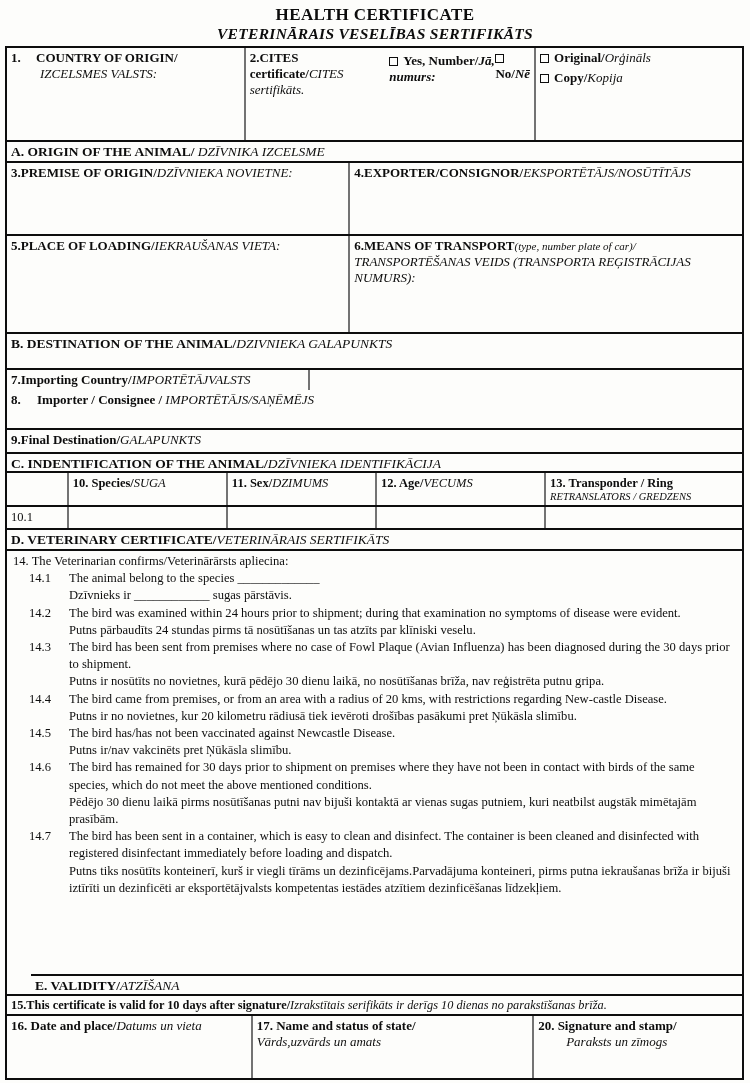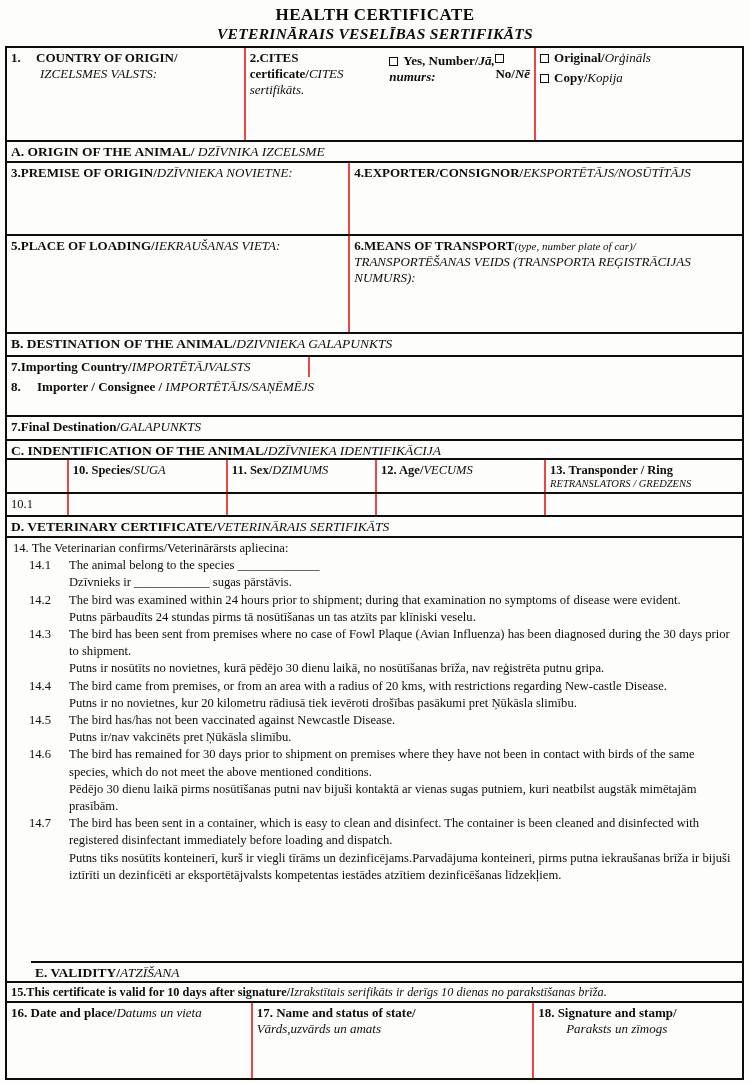--- a/index.html
+++ b/index.html
@@ -13,21 +13,21 @@
   .title-en { font-size: 17px; font-weight: bold; letter-spacing: .4px; }
   .title-lv { font-size: 15.5px; font-style: italic; font-weight: bold; letter-spacing: .3px; }
 
   .form {
     position: absolute; top: 46px; left: 5px; width: 739px; height: 1034px;
     border: 2px solid #0d0d0d; display: flex; flex-direction: column;
     background: #fdfdfb;
   }
   .row { display: flex; flex-direction: row; border-top: 2px solid #0d0d0d; }
   .row:first-child { border-top: none; }
-  .cell { border-right: 2px solid #ef4444; padding: 2px 4px; overflow: hidden; }
+  .cell { border-right: 2px solid #737373; padding: 2px 4px; overflow: hidden; }
   .cell:last-child { border-right: none; }
 
   .b  { font-weight: bold; }
   .i  { font-style: italic; }
   .bi { font-weight: bold; font-style: italic; }
   .caps-i { font-style: italic; }
 
   .fs13 { font-size: 13px; line-height: 16px; }
   .fs12 { font-size: 12.5px; line-height: 16px; }
 
@@ -144,37 +144,37 @@
   <div class="row r56">
     <div class="cell cl fs13">
       <span class="b">5.PLACE OF LOADING/</span><span class="caps-i">IEKRAUŠANAS VIETA:</span>
     </div>
     <div class="cell cr fs13">
       <span class="b">6.MEANS OF TRANSPORT</span><span class="i" style="font-size:11px;">(type, number plate of car)/</span>
       <span class="caps-i">TRANSPORTĒŠANAS VEIDS (TRANSPORTA REĢISTRĀCIJAS NUMURS):</span>
     </div>
   </div>
 
-  <div class="row sec" style="height:23px;">
+  <div class="row sec" style="height:36px;">
     <span class="b">B. DESTINATION OF THE ANIMAL/</span>
       <span class="caps-i">DZIVNIEKA GALAPUNKTS</span>
   </div>
 
   <div class="row r78">
     <div class="cell cl fs13">
       <span class="b">7.Importing Country/</span><span class="caps-i">IMPORTĒTĀJVALSTS</span>
     </div>
     <div class="cell cr fs13">
       <span class="b num8">8.</span><span class="b">Importer / Consignee / </span><span class="caps-i">IMPORTĒTĀJS/SAŅĒMĒJS</span>
     </div>
   </div>
 
   <div class="row r9">
     <div class="cell fs13">
-      <span class="b">7.Final Destination/</span><span class="caps-i">GALAPUNKTS</span>
+      <span class="b">9.Final Destination/</span><span class="caps-i">GALAPUNKTS</span>
     </div>
   </div>
 
   <div class="row sec" style="height:19px;">
     <span class="b">C. INDENTIFICATION OF THE ANIMAL/</span>
       <span class="caps-i">DZĪVNIEKA IDENTIFIKĀCIJA</span>
   </div>
 
   <div class="row chead">
     <div class="cell cc0"></div>
@@ -271,18 +271,18 @@
 
   <div class="row rbot">
     <div class="cell c16 fs13">
       <span class="b">16. Date and place/</span><span class="i">Datums un vieta</span>
     </div>
     <div class="cell c17 fs13">
       <div class="b">17. Name and status of state/</div>
       <div class="i">Vārds,uzvārds un amats</div>
     </div>
     <div class="cell c18 fs13">
-      <div class="b">18. Signature and stamp/</div>
+      <div class="b">20. Signature and stamp/</div>
       <div class="i ind28">Paraksts un zīmogs</div>
     </div>
   </div>
 
 </div>
 
 </body></html>

